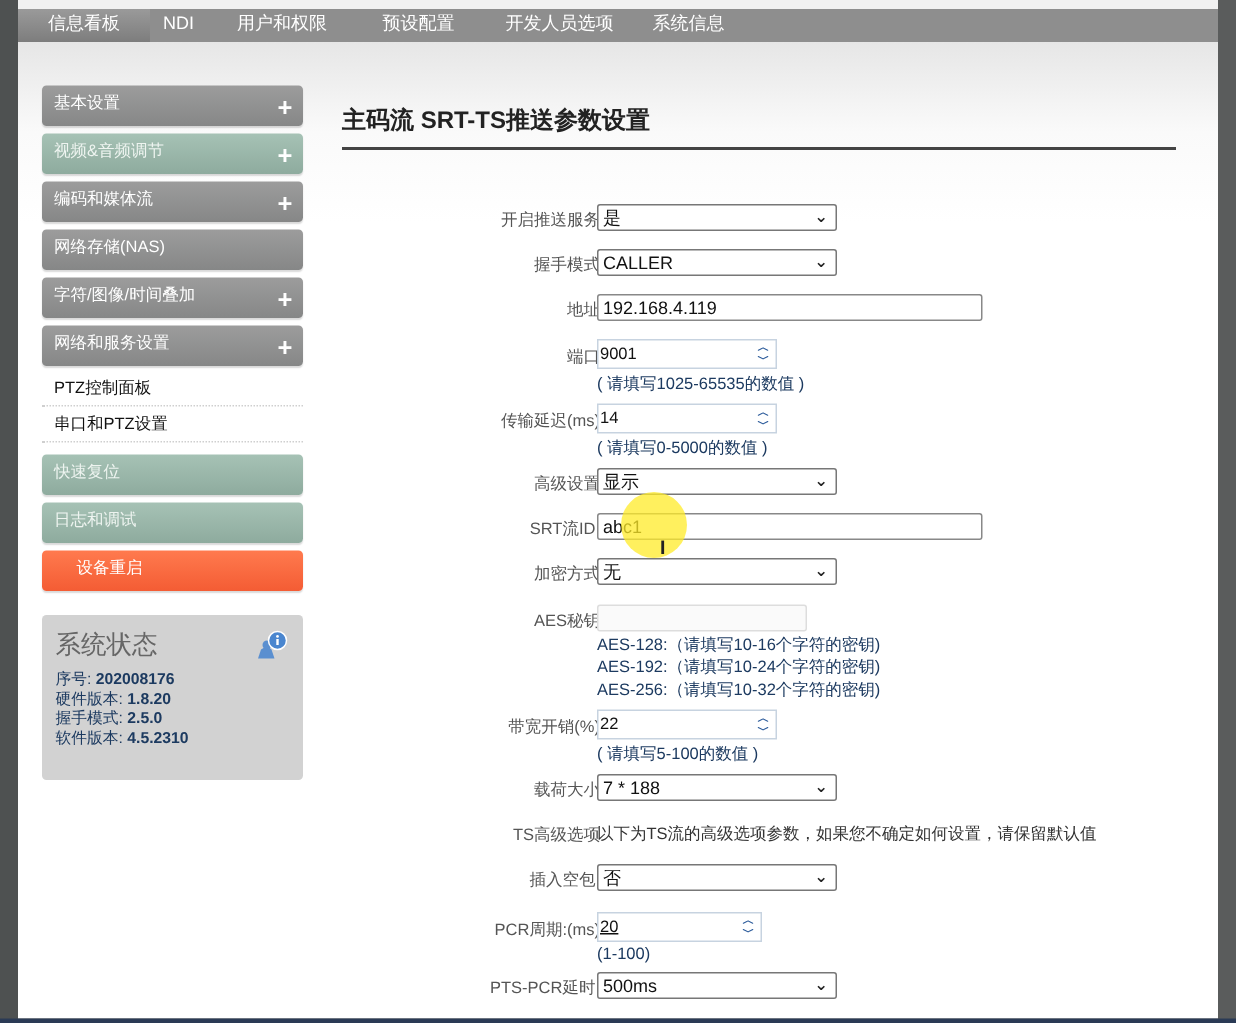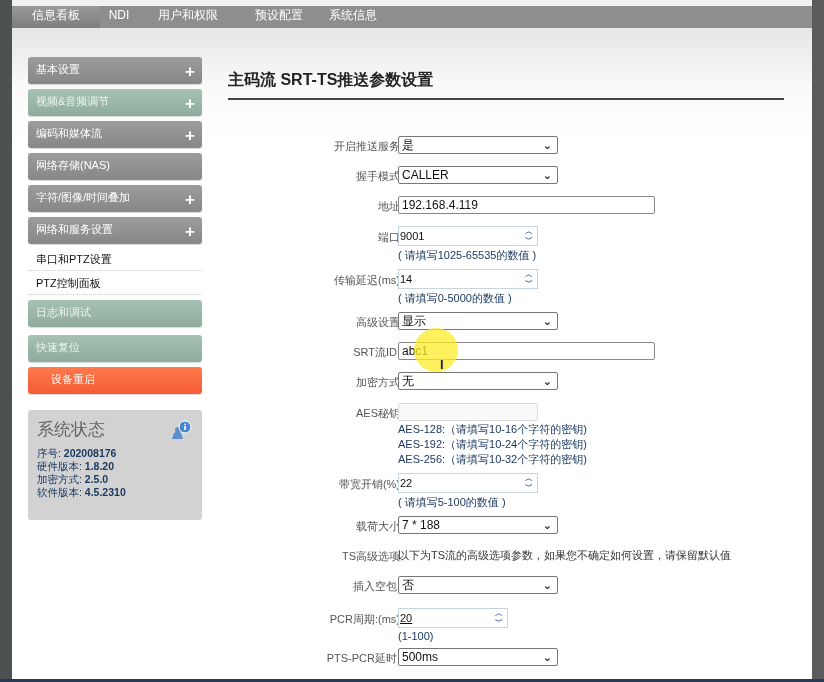--- a/index.html
+++ b/index.html
@@ -78,21 +78,21 @@
   .select {
     width: 160px; height: 18px; border: 1px solid #777; border-radius: 2px; background: #fff;
     font-size: 12px; color: #111; line-height: 16px; padding-left: 3px; position: relative; cursor: pointer;
   }
   .select .chev { position: absolute; right: 5px; top: 0; font-size: 11px; color: #222; font-weight: bold; }
   .text-input {
     width: 257px; height: 18px; border: 1px solid #888; border-radius: 2px; background: #fff;
     font-size: 12px; color: #111; line-height: 16px; padding-left: 3px;
   }
   .num-input {
-    width: 140px; height: 20px; border: 1px solid #c7d3e0; background: #fff; position: relative;
+    width: 120px; height: 20px; border: 1px solid #c7d3e0; background: #fff; position: relative;
     font-size: 11px; color: #111; line-height: 18px; padding-left: 1px;
   }
   .num-input .spin {
     position: absolute; right: 1px; top: 1px; width: 14px; height: 16px;
     font-size: 8px; color: #2a5a9a; line-height: 8px; text-align: center; font-weight: bold;
   }
   .hint { font-size: 11px; color: #1c3a60; margin-top: 2px; white-space: nowrap; }
   .aes-input { width: 140px; height: 18px; border: 1px solid #ddd; background: #fafafa; border-radius: 2px; }
   .plain-text { font-size: 11px; color: #1c3a60; white-space: nowrap; }
 
@@ -107,20 +107,21 @@
 
 <div class="left-bar"></div>
 <div class="right-bar"></div>
 <div class="topnav-top"></div>
 
 <div class="topnav">
   <div class="nav-item active" style="width:88px;">信息看板</div>
   <div class="nav-item" style="width:38px;">NDI</div>
   <div class="nav-item" style="width:100px;">用户和权限</div>
   <div class="nav-item" style="width:82px;">预设配置</div>
+  <div class="nav-item" style="width:106px;">开发人员选项</div>
   <div class="nav-item" style="width:66px;">系统信息</div>
 </div>
 
 <div class="page">
 
   <div class="sidebar">
     <div class="menu-item">
       <span>基本设置</span>
       <span class="toggle">+</span>
     </div>
@@ -137,45 +138,45 @@
     </div>
     <div class="menu-item">
       <span>字符/图像/时间叠加</span>
       <span class="toggle">+</span>
     </div>
     <div class="menu-item">
       <span>网络和服务设置</span>
       <span class="toggle">+</span>
     </div>
     <div class="sub-list">
+      <div class="sub-item">PTZ控制面板</div>
       <div class="sub-item">串口和PTZ设置</div>
-      <div class="sub-item">PTZ控制面板</div>
+    </div>
+    <div class="menu-item green" style="margin-top:8px;">
+      <span>快速复位</span>
     </div>
     <div class="menu-item green">
       <span>日志和调试</span>
-    </div>
-    <div class="menu-item green" style="margin-top:8px;">
-      <span>快速复位</span>
     </div>
     <div class="menu-item red">
       <span>设备重启</span>
     </div>
 
     <div class="status-box">
       <div class="status-title">系统状态</div>
       <svg class="status-icon" viewBox="0 0 22 20">
         <path d="M2 19 L4 13 Q8 10 11 13 L13 19 Z" fill="#5a8fd0"></path>
         <circle cx="8" cy="10" r="3" fill="#5a8fd0"></circle>
         <circle cx="15" cy="7" r="6" fill="#4a86cf" stroke="#fff" stroke-width="1"></circle>
         <rect x="14.2" y="6" width="1.6" height="4" fill="#fff"></rect>
         <circle cx="15" cy="4.3" r="0.9" fill="#fff"></circle>
       </svg>
       <div class="status-line"><span>序号:</span> <b>202008176</b></div>
       <div class="status-line"><span>硬件版本:</span> <b>1.8.20</b></div>
-      <div class="status-line"><span>加密方式:</span> <b>2.5.0</b></div>
+      <div class="status-line"><span>握手模式:</span> <b>2.5.0</b></div>
       <div class="status-line"><span>软件版本:</span> <b>4.5.2310</b></div>
     </div>
   </div>
 
   <div class="main">
     <div class="page-title">主码流 SRT-TS推送参数设置</div>
     <div class="title-rule"></div>
 
     <div class="row" style="top:108px;">
       <div class="label" style="top:3px;">开启推送服务</div>

